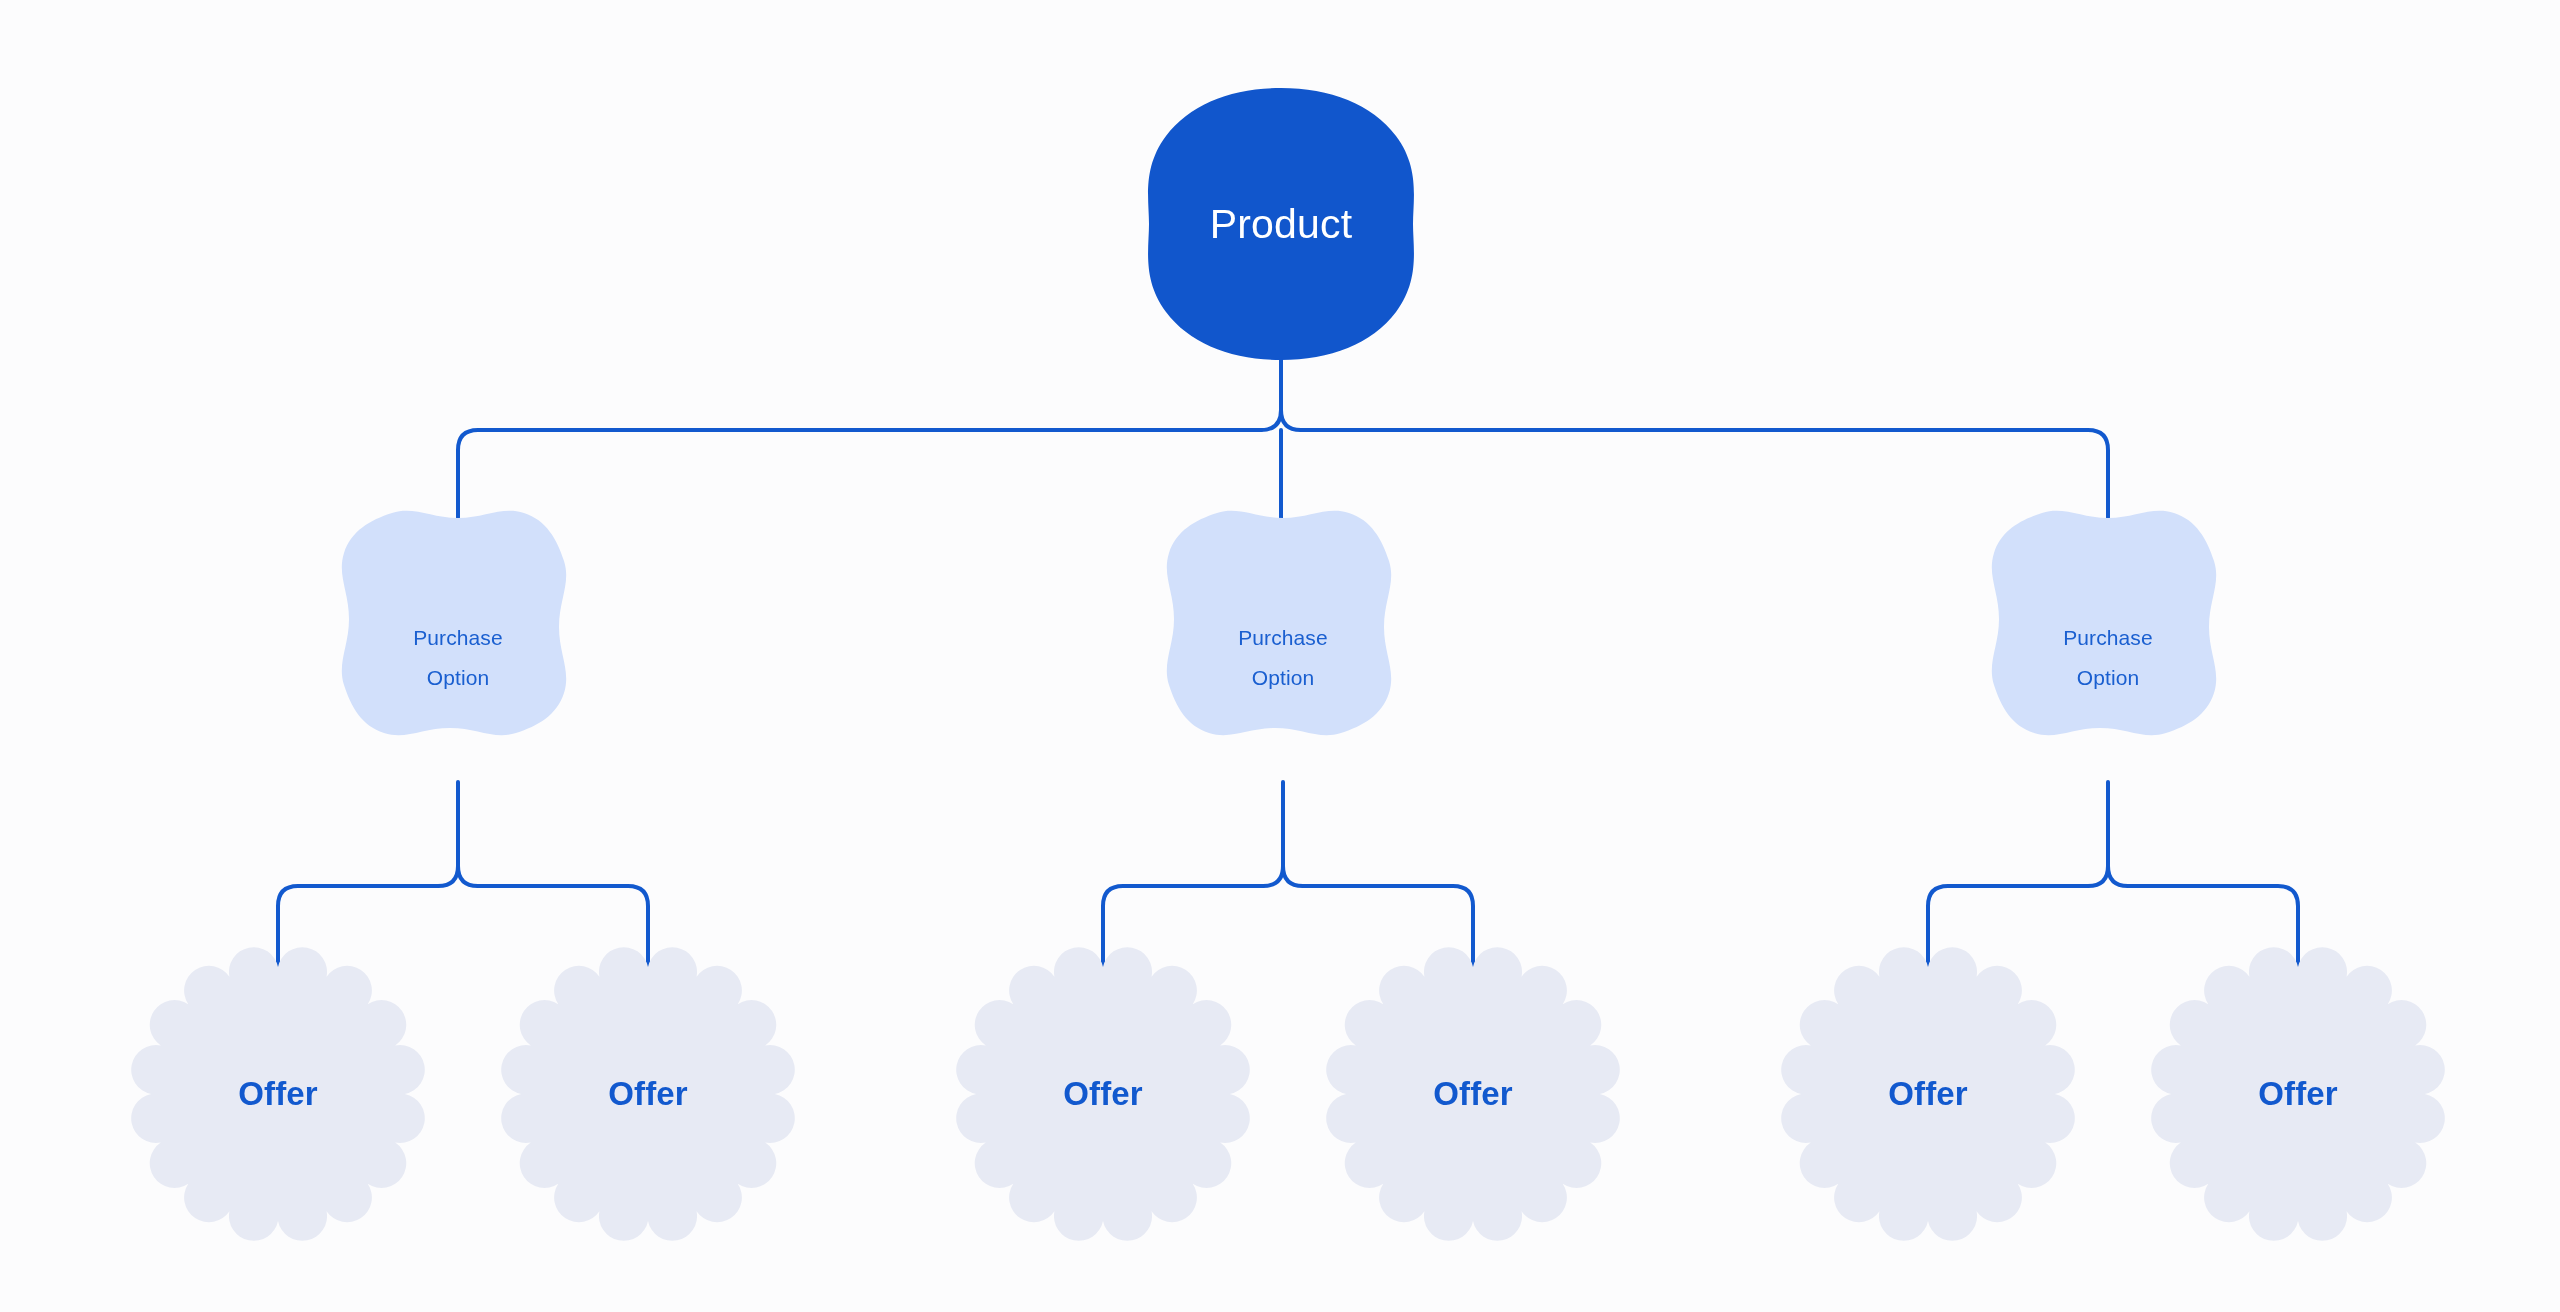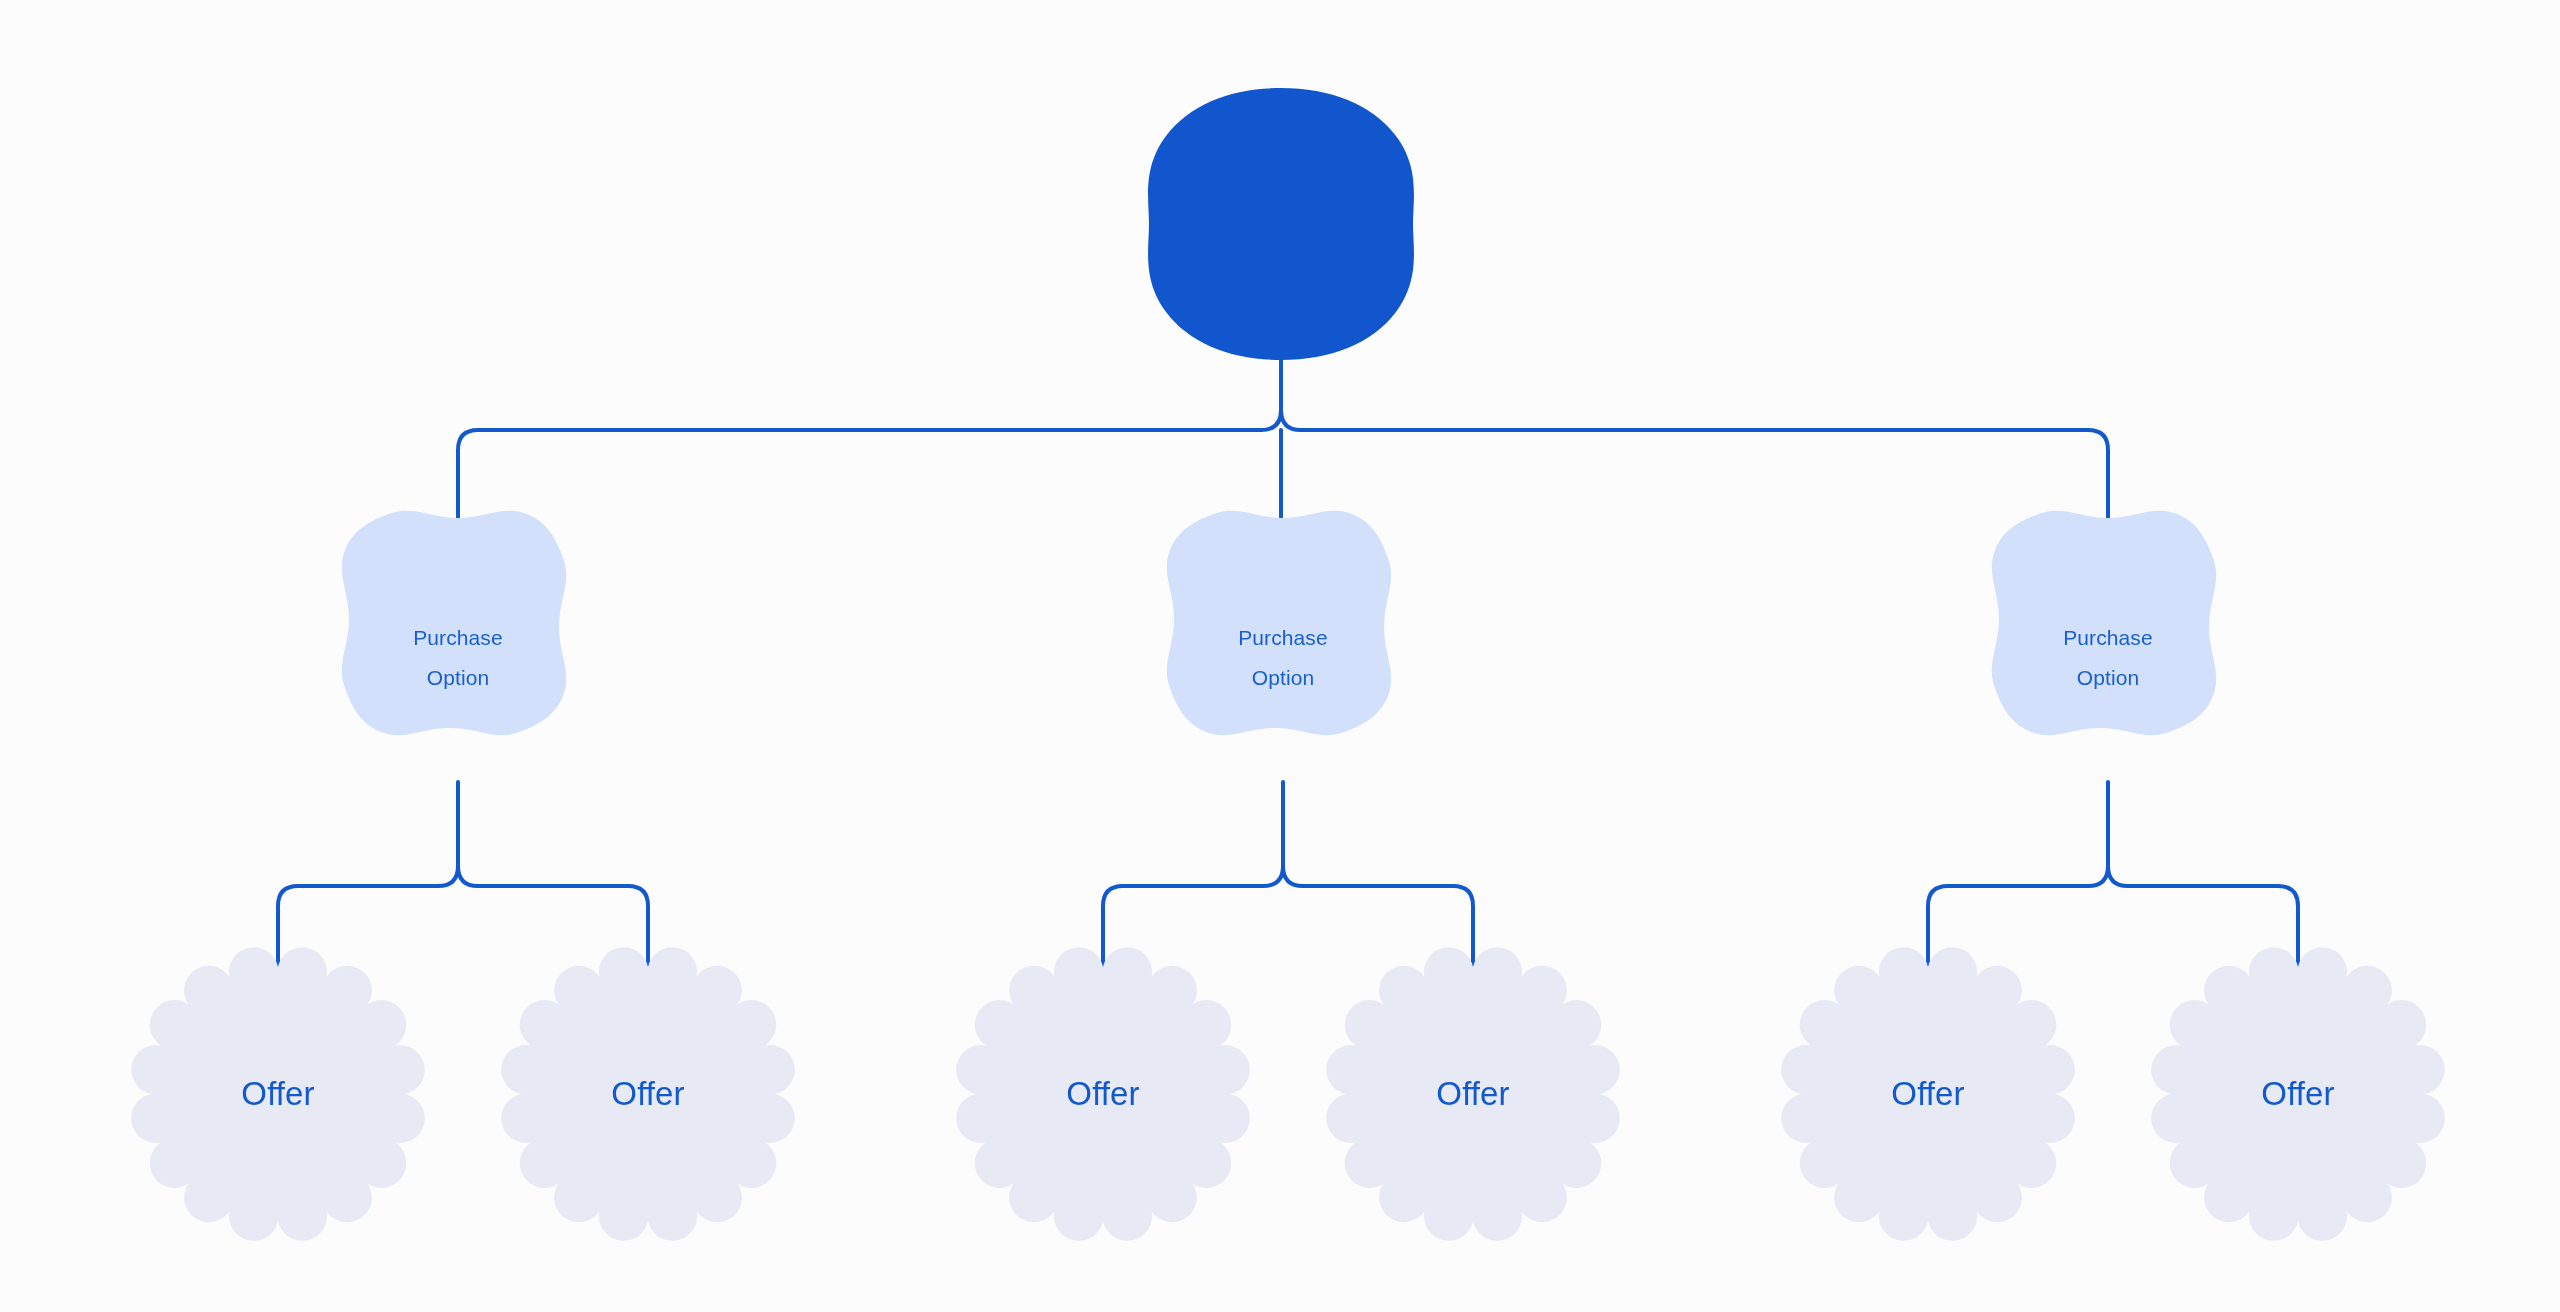--- a/index.html
+++ b/index.html
@@ -45,21 +45,21 @@
   .label-purchase {
     color: #1A5FD0;
     font-size: 21px;
     font-weight: 400;
     line-height: 40px;
     letter-spacing: 0.1px;
   }
   .label-offer {
     color: #1259CE;
     font-size: 33px;
-    font-weight: 400;
+    font-weight: 700;
     line-height: 40px;
     letter-spacing: 0.1px;
   }
 </style>
 </head>
 <body>
 
 <div id="diagram-root">
 
   <svg id="diagram-svg" viewBox="0 0 2560 1312" xmlns="http://www.w3.org/2000/svg">
@@ -167,20 +167,21 @@
         </g>
         <g>
           <path fill="#E7EAF4" d="M 1928.00 967.10 A 16.64 16.64 0 0 1 1976.56 976.76 A 16.64 16.64 0 0 1 2017.73 1004.27 A 16.64 16.64 0 0 1 2045.24 1045.44 A 16.64 16.64 0 0 1 2054.90 1094.00 A 16.64 16.64 0 0 1 2045.24 1142.56 A 16.64 16.64 0 0 1 2017.73 1183.73 A 16.64 16.64 0 0 1 1976.56 1211.24 A 16.64 16.64 0 0 1 1928.00 1220.90 A 16.64 16.64 0 0 1 1879.44 1211.24 A 16.64 16.64 0 0 1 1838.27 1183.73 A 16.64 16.64 0 0 1 1810.76 1142.56 A 16.64 16.64 0 0 1 1801.10 1094.00 A 16.64 16.64 0 0 1 1810.76 1045.44 A 16.64 16.64 0 0 1 1838.27 1004.27 A 16.64 16.64 0 0 1 1879.44 976.76 A 16.64 16.64 0 0 1 1928.00 967.10 Z"></path>
         </g>
         <g>
           <path fill="#E7EAF4" d="M 2298.00 967.10 A 16.64 16.64 0 0 1 2346.56 976.76 A 16.64 16.64 0 0 1 2387.73 1004.27 A 16.64 16.64 0 0 1 2415.24 1045.44 A 16.64 16.64 0 0 1 2424.90 1094.00 A 16.64 16.64 0 0 1 2415.24 1142.56 A 16.64 16.64 0 0 1 2387.73 1183.73 A 16.64 16.64 0 0 1 2346.56 1211.24 A 16.64 16.64 0 0 1 2298.00 1220.90 A 16.64 16.64 0 0 1 2249.44 1211.24 A 16.64 16.64 0 0 1 2208.27 1183.73 A 16.64 16.64 0 0 1 2180.76 1142.56 A 16.64 16.64 0 0 1 2171.10 1094.00 A 16.64 16.64 0 0 1 2180.76 1045.44 A 16.64 16.64 0 0 1 2208.27 1004.27 A 16.64 16.64 0 0 1 2249.44 976.76 A 16.64 16.64 0 0 1 2298.00 967.10 Z"></path>
         </g>
       </g>
   </svg>
 
+  <div class="node-label label-product" style="left:1149px; top:176px; width:264px; height:96px;">Product</div>
 
   <div class="node-label label-purchase" style="left:328px; top:606px; width:260px; height:104px;">Purchase
 Option</div>
 
   <div class="node-label label-purchase" style="left:1153px; top:606px; width:260px; height:104px;">Purchase
 Option</div>
 
   <div class="node-label label-purchase" style="left:1978px; top:606px; width:260px; height:104px;">Purchase
 Option</div>
 

